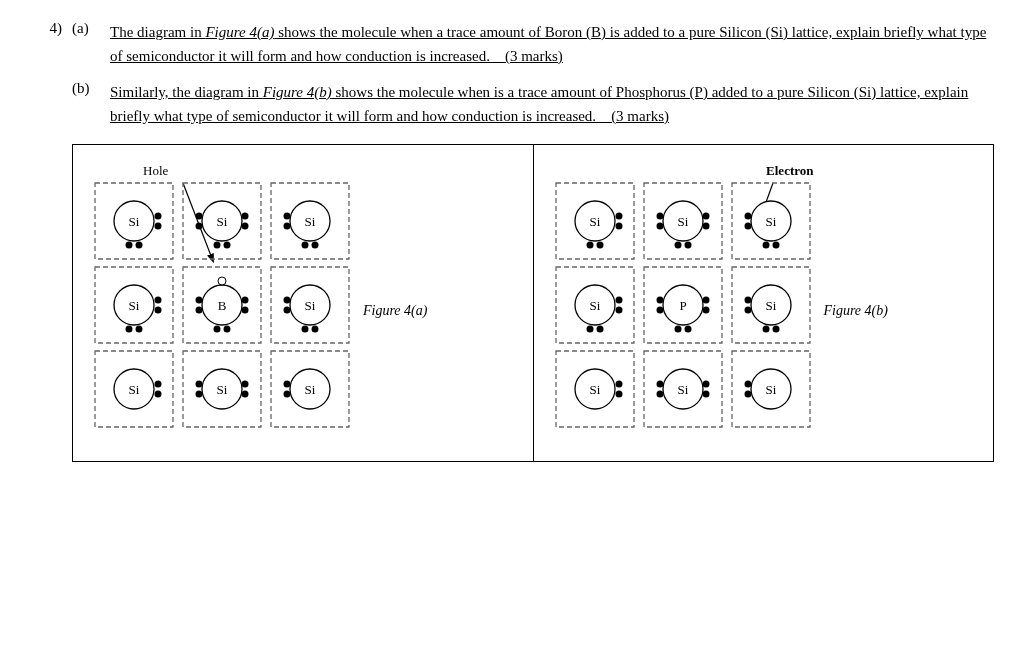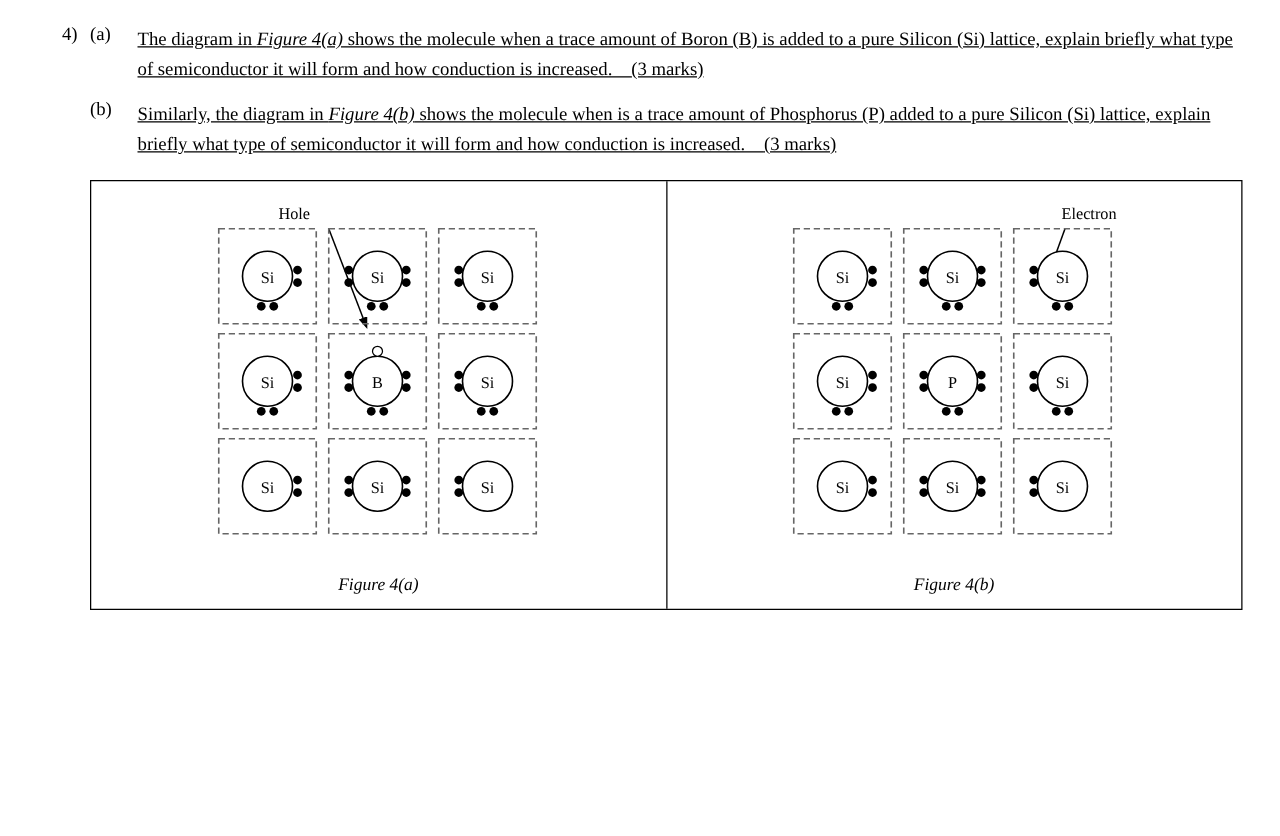--- a/index.html
+++ b/index.html
@@ -40,21 +40,21 @@
     }
     .figures-container {
       border: 1.5px solid #000;
       display: flex;
       margin-top: 16px;
     }
     .figure-box {
       flex: 1;
       padding: 16px 10px 10px 10px;
       display: flex;
-      flex-direction: column;
+      flex-direction: row;
       align-items: center;
     }
     .figure-box:first-child {
       border-right: 1.5px solid #000;
     }
     .figure-caption {
       font-style: italic;
       margin-top: 10px;
       font-size: 14px;
     }
@@ -185,21 +185,21 @@
             <circle cx="194" cy="213" r="3.5" fill="#000"></circle>
 
           </svg>
         </div>
         <div class="figure-caption">Figure 4(a)</div>
       </div>
 
       <div class="figure-box">
         <div style="position:relative; width:280px; height:290px;">
 
-          <div style="position:absolute; top:2px; right:10px; font-size:13px;">Electron</div>
+          <div style="position:absolute; top:2px; right:10px; font-size:13px;font-weight:bold;">Electron</div>
 
           <svg style="position:absolute;top:0;left:0;width:280px;height:290px;pointer-events:none;">
             <line x1="229" y1="22" x2="217" y2="55" stroke="#000" stroke-width="1.2" marker-end="url(#arrow2)"></line>
             <defs>
               <marker id="arrow2" markerWidth="8" markerHeight="8" refX="6" refY="3" orient="auto">
                 <path d="M0,0 L0,6 L8,3 z" fill="#000"></path>
               </marker>
             </defs>
           </svg>
 

